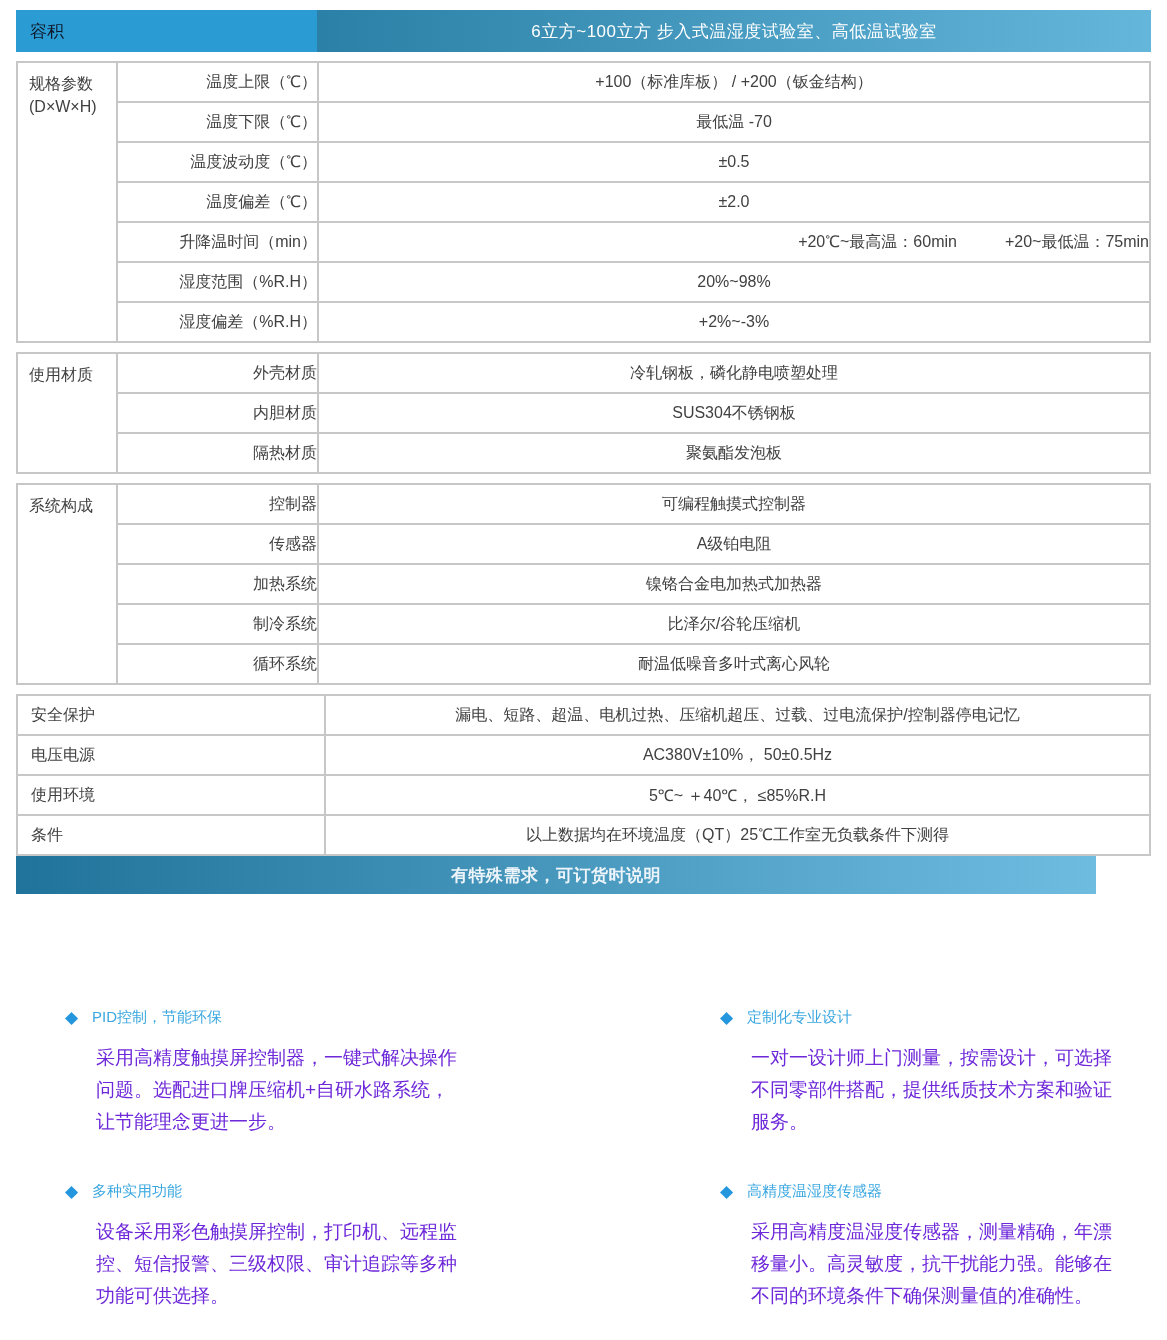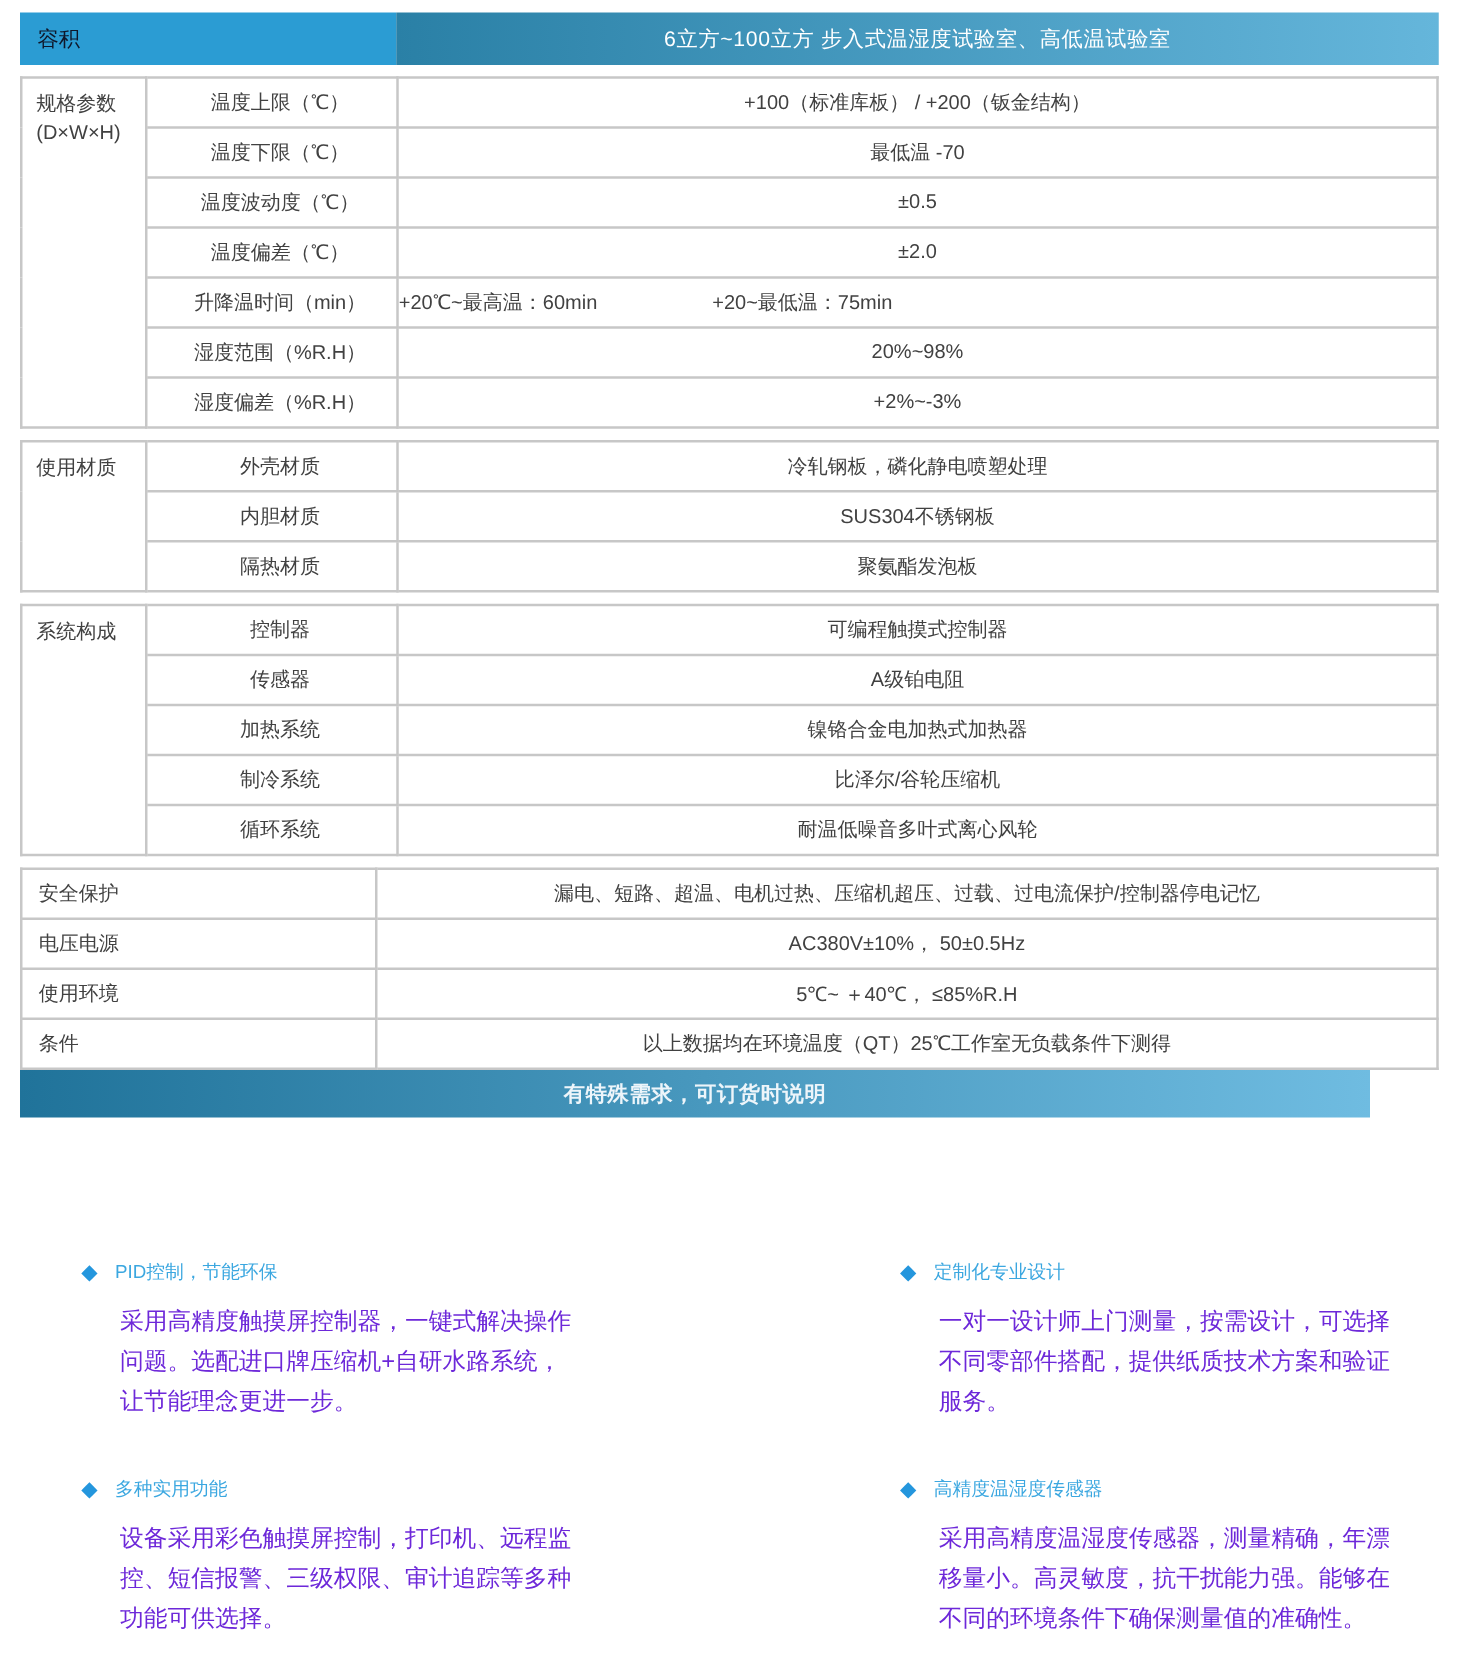--- a/index.html
+++ b/index.html
@@ -23,24 +23,24 @@
     font-size:17px; letter-spacing:0.5px;
   }
 
   
   table { border-collapse:collapse; width:1135px; table-layout:fixed; margin-top:9px; }
   td {
     border:2px solid #c7c7c7; height:40px; font-size:16px; color:#414141;
     padding:0;
   }
   .group-cell { width:100px; vertical-align:top; padding:9px 4px 0 11px; white-space:pre-line; line-height:1.45;margin-left:40px; }
-  .label-cell { width:201px; padding-left:13px; text-align:center; }
+  .label-cell { width:201px; padding-left:13px; text-align:right; }
   .value-cell { text-align:center; }
-  .value-pair { display:flex; justify-content:flex-start; gap:92px; }
-  .wide-label { width:284px; padding-left:13px; text-align:left; }
+  .value-pair { display:flex; justify-content:flex-end; gap:48px; }
+  .wide-label { width:308px; padding-left:13px; text-align:left; }
 
   
   .footer-bar {
     width:1080px; height:38px; margin-top:0;
     background:linear-gradient(90deg,#20739a 0%, #6fbce1 100%);
     color:#edf5fa; display:flex; align-items:center; justify-content:center;
     font-size:17px; letter-spacing:0.5px;font-weight:bold;
   }
 
   

